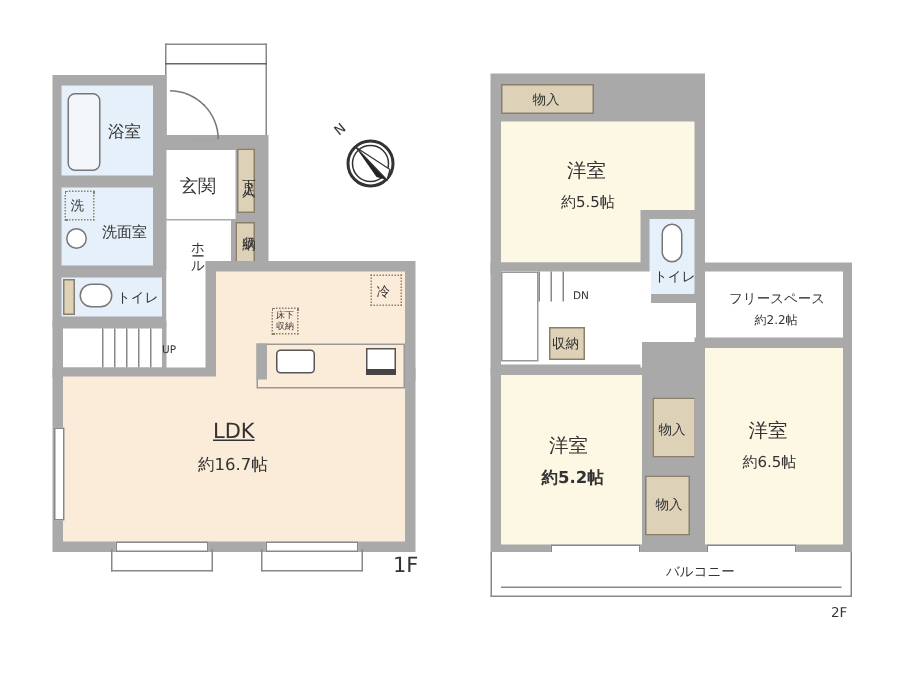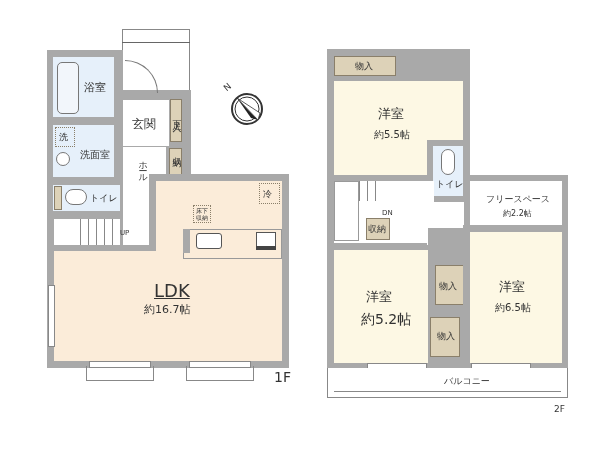--- a/index.html
+++ b/index.html
@@ -18,21 +18,21 @@
   .dotted{border:1.5px dotted #8a7f6a;}
   .door-arc{position:absolute;border:1px solid #777;border-radius:0 100% 0 0;border-left:none;border-bottom:none;}
   .line{position:absolute;background:#666;}
   .window{position:absolute;background:#fff;border:1px solid #888;}
   .stairs-tread{position:absolute;background:#888;}
   svg{position:absolute;}
 </style>
 </head>
 <body>
 
-<div class="abs" style="left:12px;top:0;width:300px;height:450px;">
+<div class="abs" style="left:0;top:0;width:300px;height:450px;">
 
   <div class="abs" style="left:110px;top:29px;width:68px;height:62px;border:1px solid #888;border-bottom:none;background:#fff;"></div>
   <div class="line" style="left:110px;top:42px;width:68px;height:1px;"></div>
 
   <div class="abs wall" style="left:35px;top:50px;width:76px;height:168px;"></div>
 
   <div class="abs room-wet" style="left:41px;top:57px;width:61px;height:60px;"></div>
   <div class="abs" style="left:45px;top:62px;width:22px;height:52px;border:1px solid #777;border-radius:5px;background:#f2f6fb;"></div>
   <div class="label big" style="left:72px;top:80px;font-size:11px;">浴室</div>
 
@@ -82,21 +82,21 @@
   <div class="abs" style="left:184px;top:233px;width:26px;height:16px;border:1px solid #555;border-radius:3px;background:#fff;"></div>
   <div class="abs" style="left:244px;top:232px;width:20px;height:18px;border:1px solid #555;background:#fff;"></div>
   <div class="abs" style="left:244px;top:246px;width:20px;height:4px;background:#444;"></div>
 
   <div class="window" style="left:77px;top:361px;width:60px;height:5px;"></div>
   <div class="abs" style="left:74px;top:366px;width:68px;height:15px;border:1px solid #888;border-top:none;"></div>
   <div class="window" style="left:177px;top:361px;width:60px;height:5px;"></div>
   <div class="abs" style="left:174px;top:366px;width:68px;height:15px;border:1px solid #888;border-top:none;"></div>
   <div class="window" style="left:36px;top:285px;width:5px;height:60px;"></div>
 
-  <div class="label" style="left:142px;top:280px;font-size:18px;text-decoration:underline;">LDK</div>
+  <div class="label" style="left:142px;top:280px;font-size:14px;text-decoration:underline;">LDK</div>
   <div class="label" style="left:132px;top:302px;font-size:11px;">約16.7帖</div>
 
   <div class="label" style="left:262px;top:369px;font-size:14px;">1F</div>
 </div>
 
 <div class="abs" style="left:220px;top:80px;width:50px;height:50px;">
   <svg width="50" height="50" viewBox="0 0 50 50">
     <circle cx="27" cy="29" r="15" fill="none" stroke="#333" stroke-width="2"></circle>
     <circle cx="27" cy="29" r="12" fill="none" stroke="#333" stroke-width="1"></circle>
     <polygon points="17,18 38,40 31,38" fill="#222"></polygon>
@@ -123,28 +123,28 @@
   <div class="abs room-hall" style="left:170px;top:181px;width:92px;height:45px;"></div>
   <div class="label" style="left:186px;top:193px;font-size:9px;">フリースペース</div>
   <div class="label" style="left:203px;top:208px;font-size:8px;">約2.2帖</div>
 
   <div class="abs wall" style="left:27px;top:175px;width:100px;height:75px;"></div>
   <div class="abs room-hall" style="left:34px;top:181px;width:100px;height:62px;"></div>
   <div class="abs" style="left:34px;top:181px;width:25px;height:60px;border:1px solid #999;background:#fff;"></div>
   <div class="stairs-tread" style="left:59px;top:181px;width:1px;height:20px;"></div>
   <div class="stairs-tread" style="left:67px;top:181px;width:1px;height:20px;"></div>
   <div class="stairs-tread" style="left:75px;top:181px;width:1px;height:20px;"></div>
-  <div class="label" style="left:82px;top:209px;font-size:7px;">DN</div>
+  <div class="label" style="left:82px;top:193px;font-size:7px;">DN</div>
   <div class="abs storage" style="left:66px;top:218px;width:24px;height:22px;"></div>
   <div class="label" style="left:68px;top:223px;font-size:9px;">収納</div>
 
   <div class="abs wall" style="left:27px;top:245px;width:106px;height:125px;"></div>
   <div class="abs room-yo" style="left:34px;top:250px;width:94px;height:113px;"></div>
   <div class="label" style="left:66px;top:288px;font-size:13px;">洋室</div>
-  <div class="label" style="left:61px;top:311px;font-size:14px;">約5.2帖</div>
+  <div class="label" style="left:61px;top:311px;font-size:11px;font-weight:bold;">約5.2帖</div>
 
   <div class="abs wall" style="left:128px;top:228px;width:42px;height:142px;"></div>
   <div class="abs storage" style="left:135px;top:265px;width:29px;height:40px;"></div>
   <div class="label" style="left:139px;top:280px;font-size:9px;">物入</div>
   <div class="abs storage" style="left:130px;top:317px;width:30px;height:40px;"></div>
   <div class="label" style="left:137px;top:330px;font-size:9px;">物入</div>
 
   <div class="abs wall" style="left:163px;top:225px;width:105px;height:145px;"></div>
   <div class="abs room-yo" style="left:170px;top:232px;width:92px;height:131px;"></div>
   <div class="label" style="left:199px;top:278px;font-size:13px;">洋室</div>

